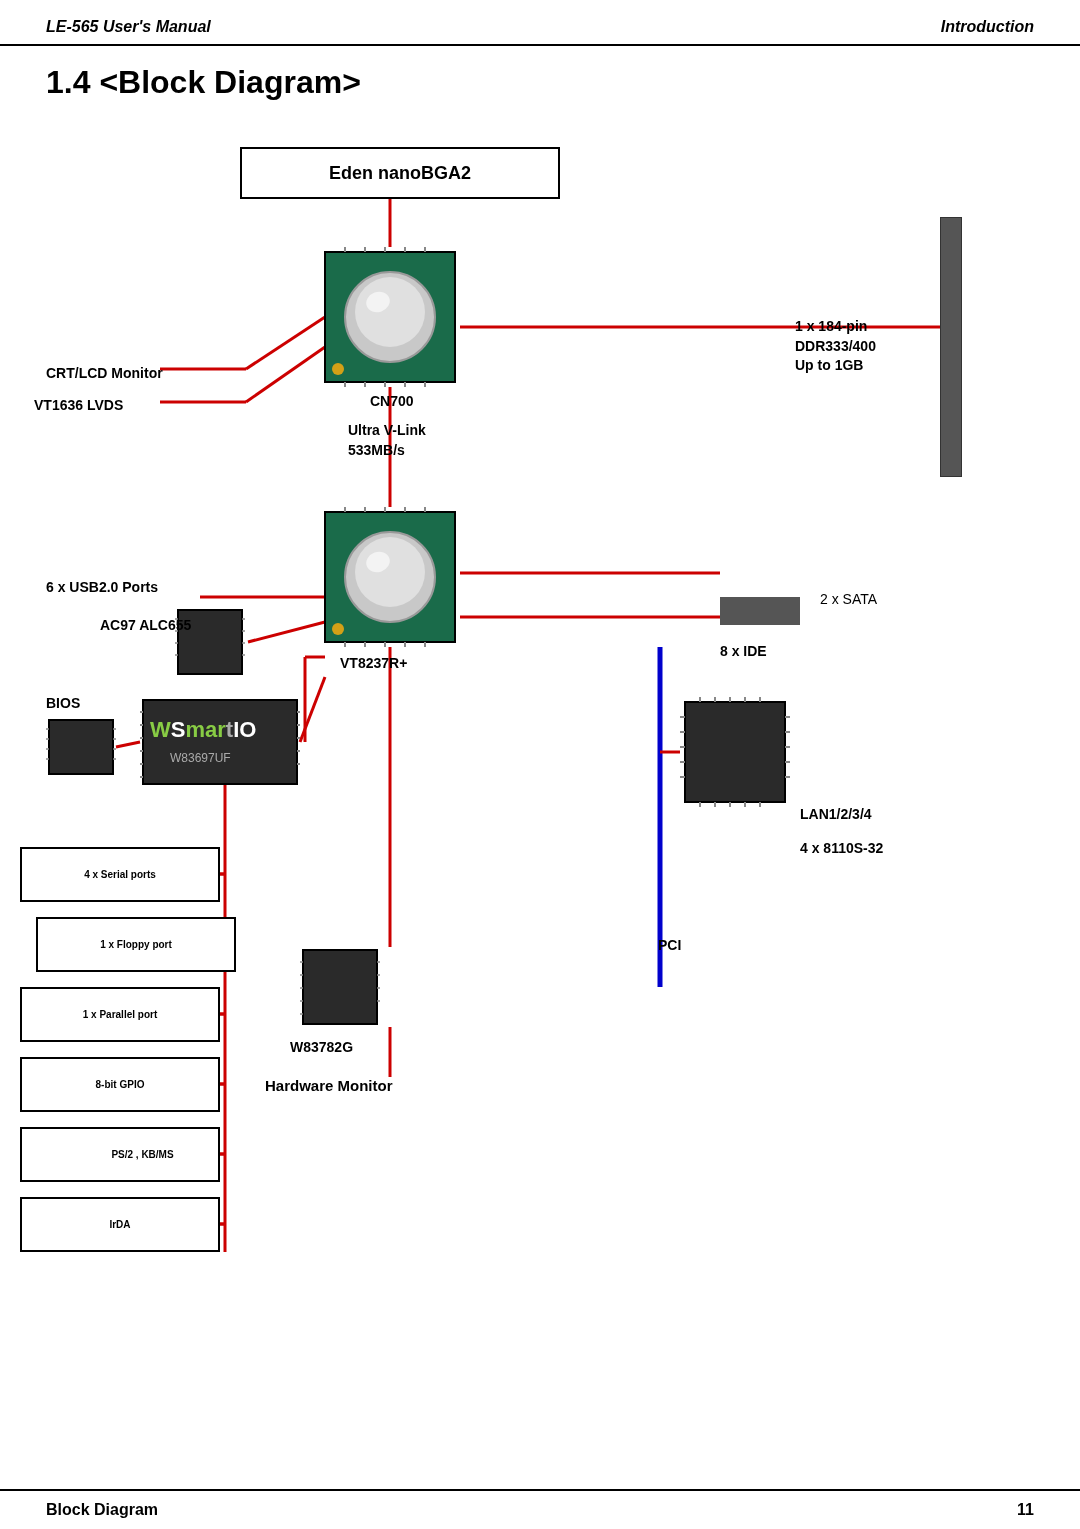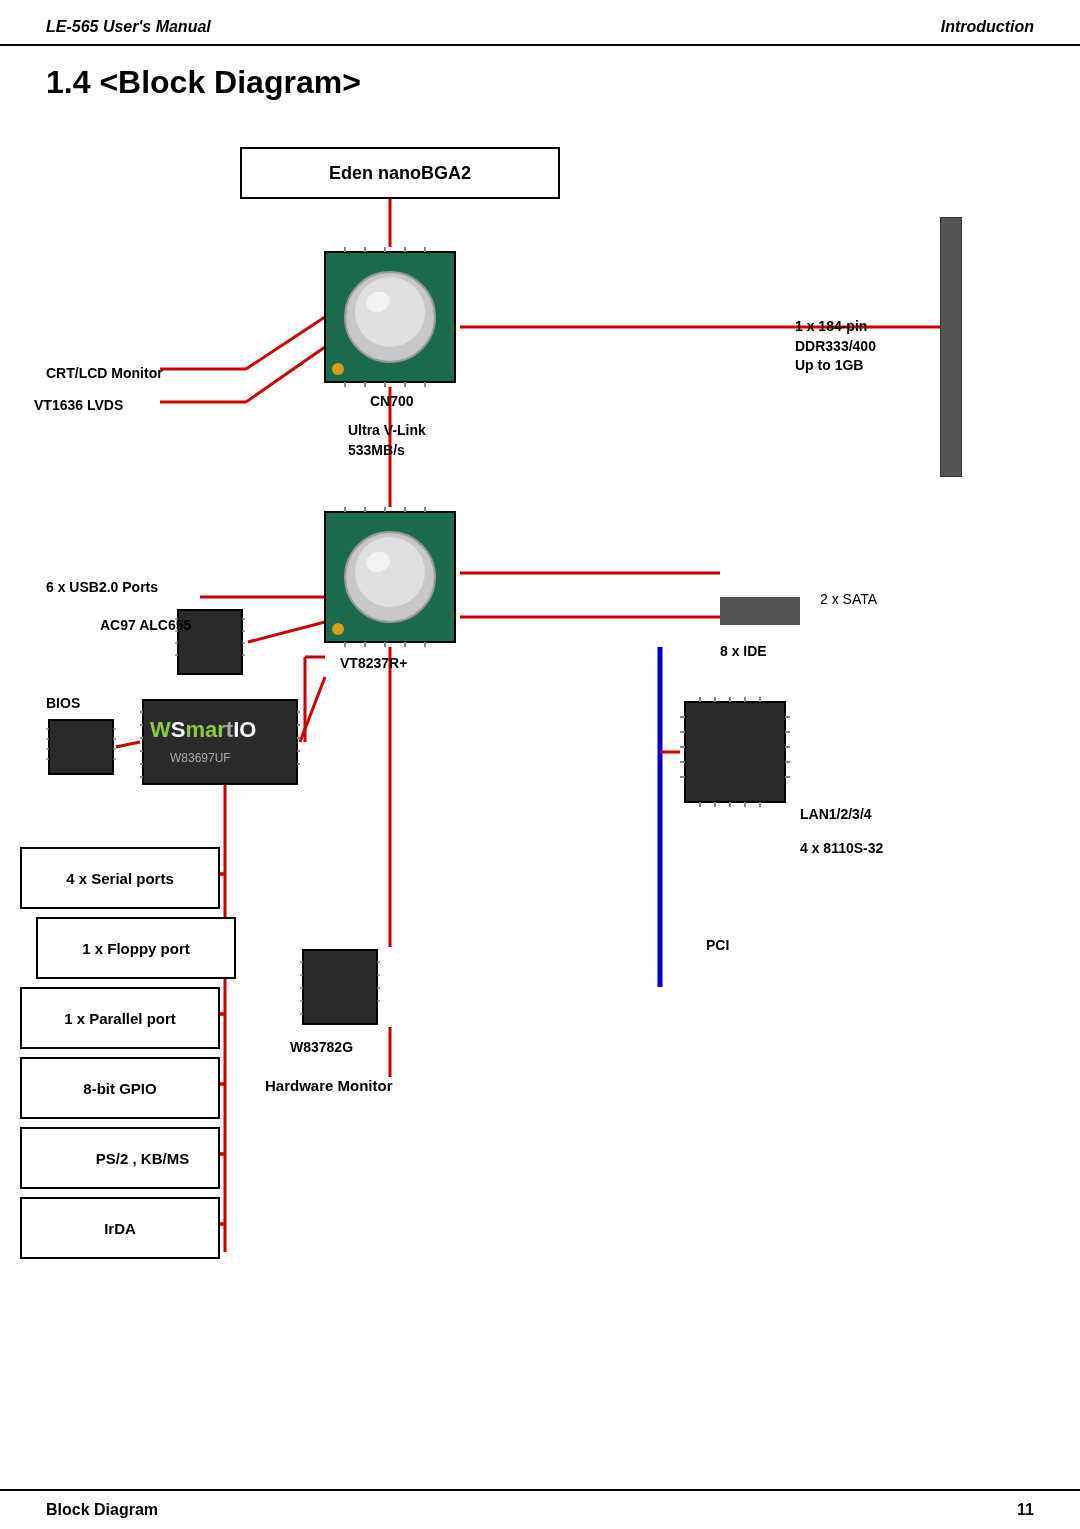--- a/index.html
+++ b/index.html
@@ -177,25 +177,25 @@
     .label-ac97 { top: 500px; left: 100px; }
 
     
     .port-box {
       position: absolute;
       border: 2px solid #000;
       display: flex;
       align-items: center;
       justify-content: center;
       font-weight: bold;
-      font-size: 15px;
+      font-size: 10px;
       background: #fff;
       z-index: 10;
       width: 200px;
-      height: 62px;
+      height: 55px;
     }
 
     .port-serial { top: 730px; left: 20px; }
     .port-floppy { top: 800px; left: 36px; }
     .port-parallel { top: 870px; left: 20px; }
     .port-gpio { top: 940px; left: 20px; }
     .port-ps2 { top: 1010px; left: 20px; padding-left: 45px; }
     .port-irda { top: 1080px; left: 20px; }
 
     
@@ -457,21 +457,21 @@
 
   <div style="position:absolute; top:538px; left:340px; font-weight:bold; font-size:14px; z-index:20;">VT8237R+</div>
 
   <div style="position:absolute; top:578px; left:46px; font-weight:bold; font-size:14px; z-index:20;">BIOS</div>
 
   <div style="position:absolute; top:688px; left:800px; font-weight:bold; font-size:14px; z-index:20; line-height:1.4;">
     <div>LAN1/2/3/4</div>
     <div style="margin-top:14px;">4 x 8110S-32</div>
   </div>
 
-  <div style="position:absolute; top:820px; left:658px; font-weight:bold; font-size:14px; z-index:20;padding-left:48px;">PCI</div>
+  <div style="position:absolute; top:820px; left:658px; font-weight:bold; font-size:14px; z-index:20;">PCI</div>
 
   <div style="position:absolute; top:922px; left:290px; font-weight:bold; font-size:14px; z-index:20;">W83782G</div>
   <div style="position:absolute; top:960px; left:265px; font-weight:bold; font-size:15px; z-index:20;">Hardware Monitor</div>
 
   <div class="port-box port-serial">4 x Serial ports</div>
   <div class="port-box port-floppy">1 x Floppy port</div>
   <div class="port-box port-parallel">1 x Parallel port</div>
   <div class="port-box port-gpio">8-bit GPIO</div>
   <div class="port-box port-ps2">PS/2 , KB/MS</div>
   <div class="port-box port-irda">IrDA</div>

